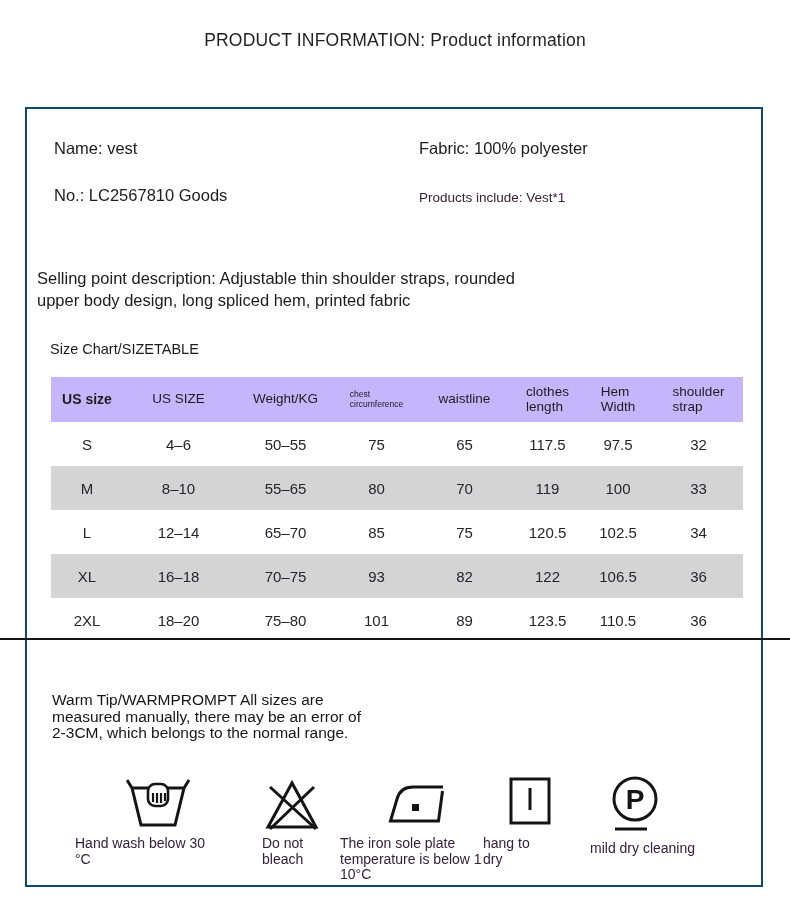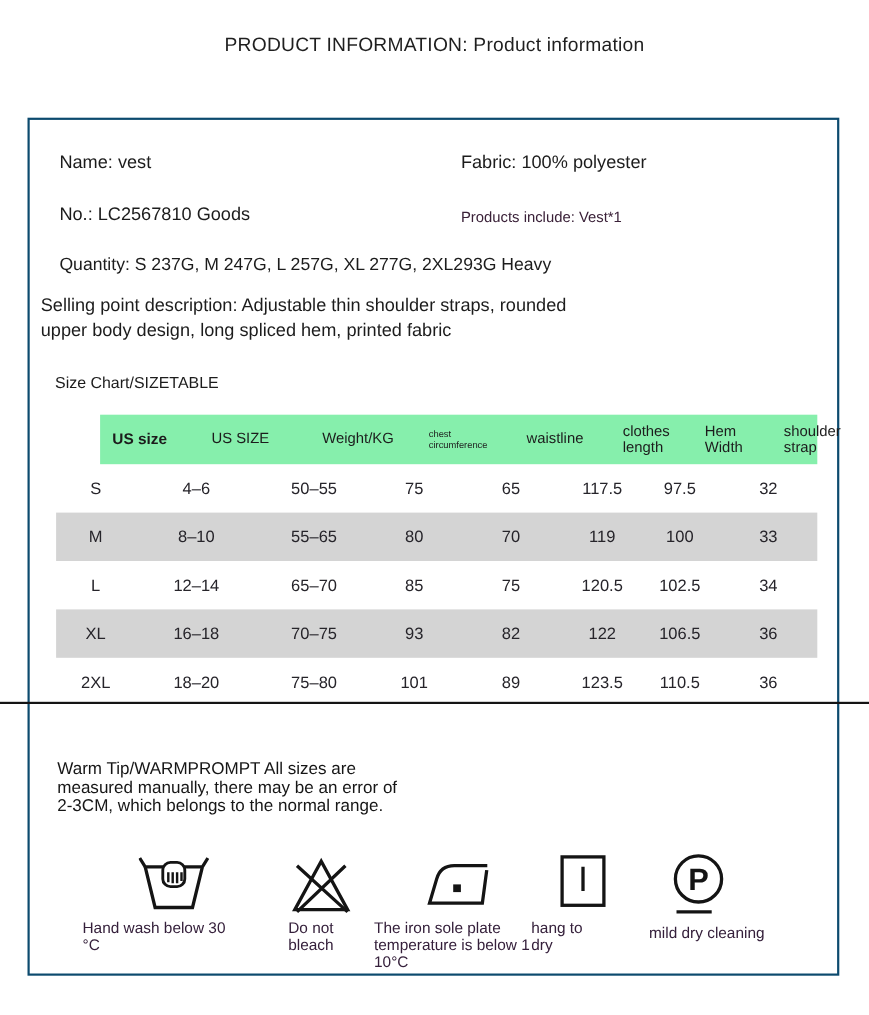--- a/index.html
+++ b/index.html
@@ -27,21 +27,21 @@
   .info-quantity{top:123px;left:27px;font-size:16px;}
   .info-selling{top:159px;left:10px;width:690px;font-size:16.5px;line-height:21.5px;white-space:pre-line;}
   .sizechart-title{top:232px;left:23px;font-size:14.5px;}
 
   .size-table{top:268px;left:24px;width:692px;}
   .t-row{
     display:grid;
     grid-template-columns:72px 111px 103px 79px 97px 69px 72px 89px;
     align-items:center;justify-items:center;
   }
-  .t-head{height:45px;background:#86efac;margin-left:40px;}
+  .t-head{height:45px;background:#c4b5fd;}
   .t-body{height:44px;}
   .t-stripe{background:#d4d4d4;}
   .hcell{font-size:13.5px;line-height:14.5px;}
   .hcell .inner{white-space:pre-line;text-align:left;display:inline-block;}
   .hcell-bold{font-weight:bold;font-size:14px;}
   .hcell-small{font-size:8.5px;line-height:9.5px;}
   .bcell{font-size:15px;color:#26242a;}
 
   .divider{top:638px;left:0;width:790px;height:2px;background:#141414;}
 
@@ -56,21 +56,20 @@
 <div class="canvas">
 
   <div class="abs page-title">PRODUCT INFORMATION: Product information</div>
 
   <div class="abs main-box">
 
     <div class="abs info-name">Name: vest</div>
     <div class="abs info-fabric">Fabric: 100% polyester</div>
     <div class="abs info-no">No.: LC2567810 Goods</div>
     <div class="abs info-includes">Products include: Vest*1</div>
-    <div class="abs info-quantity">Quantity: S 237G, M 247G, L 257G, XL 277G, 2XL293G Heavy</div>
     <div class="abs info-selling">Selling point description: Adjustable thin shoulder straps, rounded
 upper body design, long spliced hem, printed fabric</div>
 
     <div class="abs sizechart-title">Size Chart/SIZETABLE</div>
 
     <div class="abs size-table">
       <div class="t-row t-head">
         <div class="hcell hcell-bold"><span class="inner">US size</span></div>
         <div class="hcell"><span class="inner">US SIZE</span></div>
         <div class="hcell"><span class="inner">Weight/KG</span></div>

